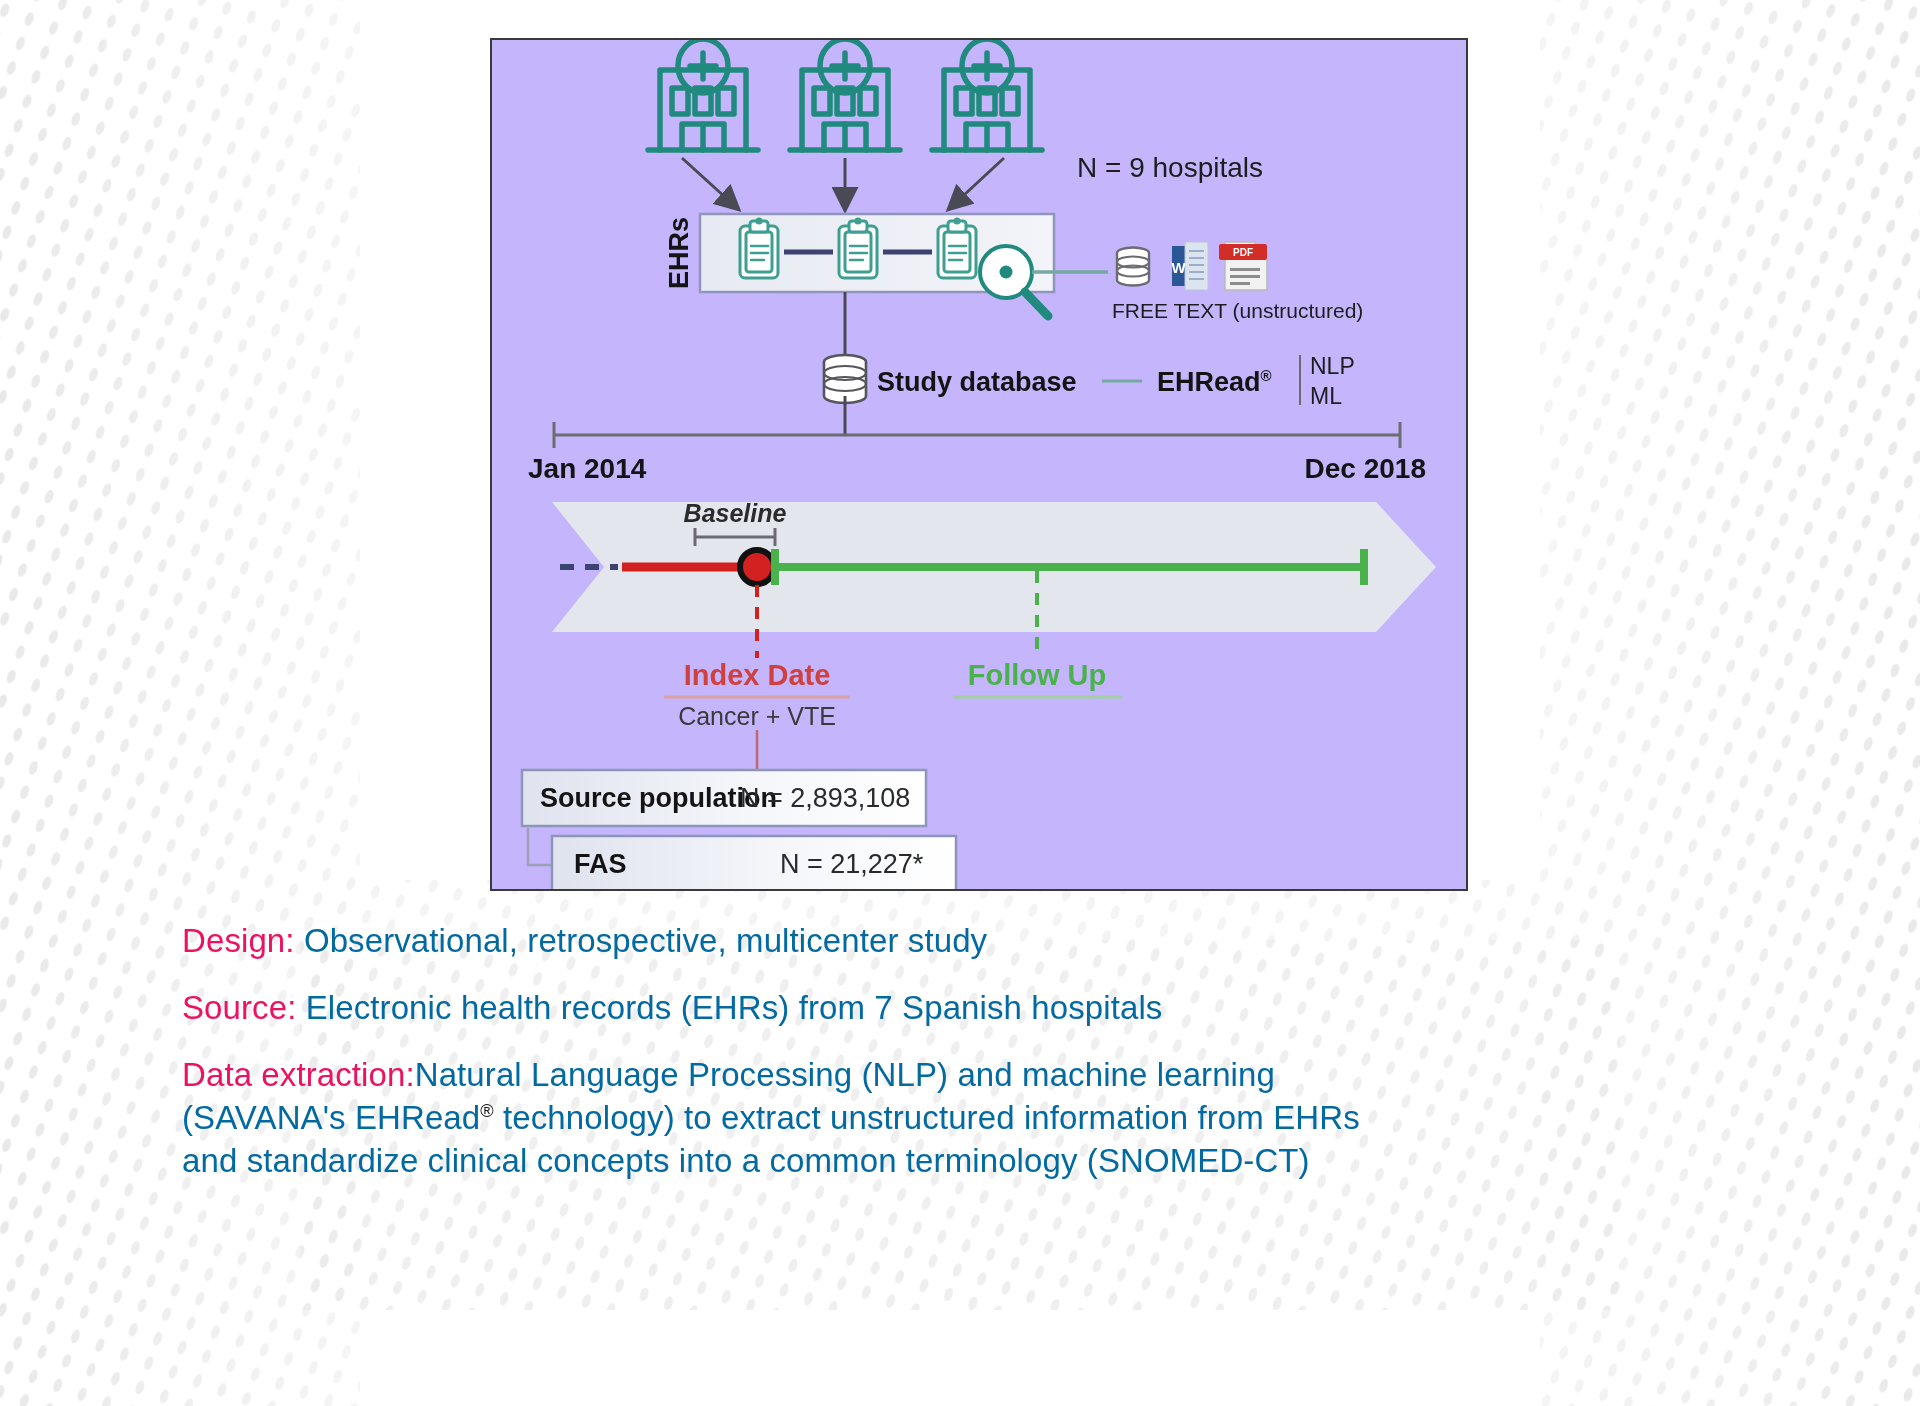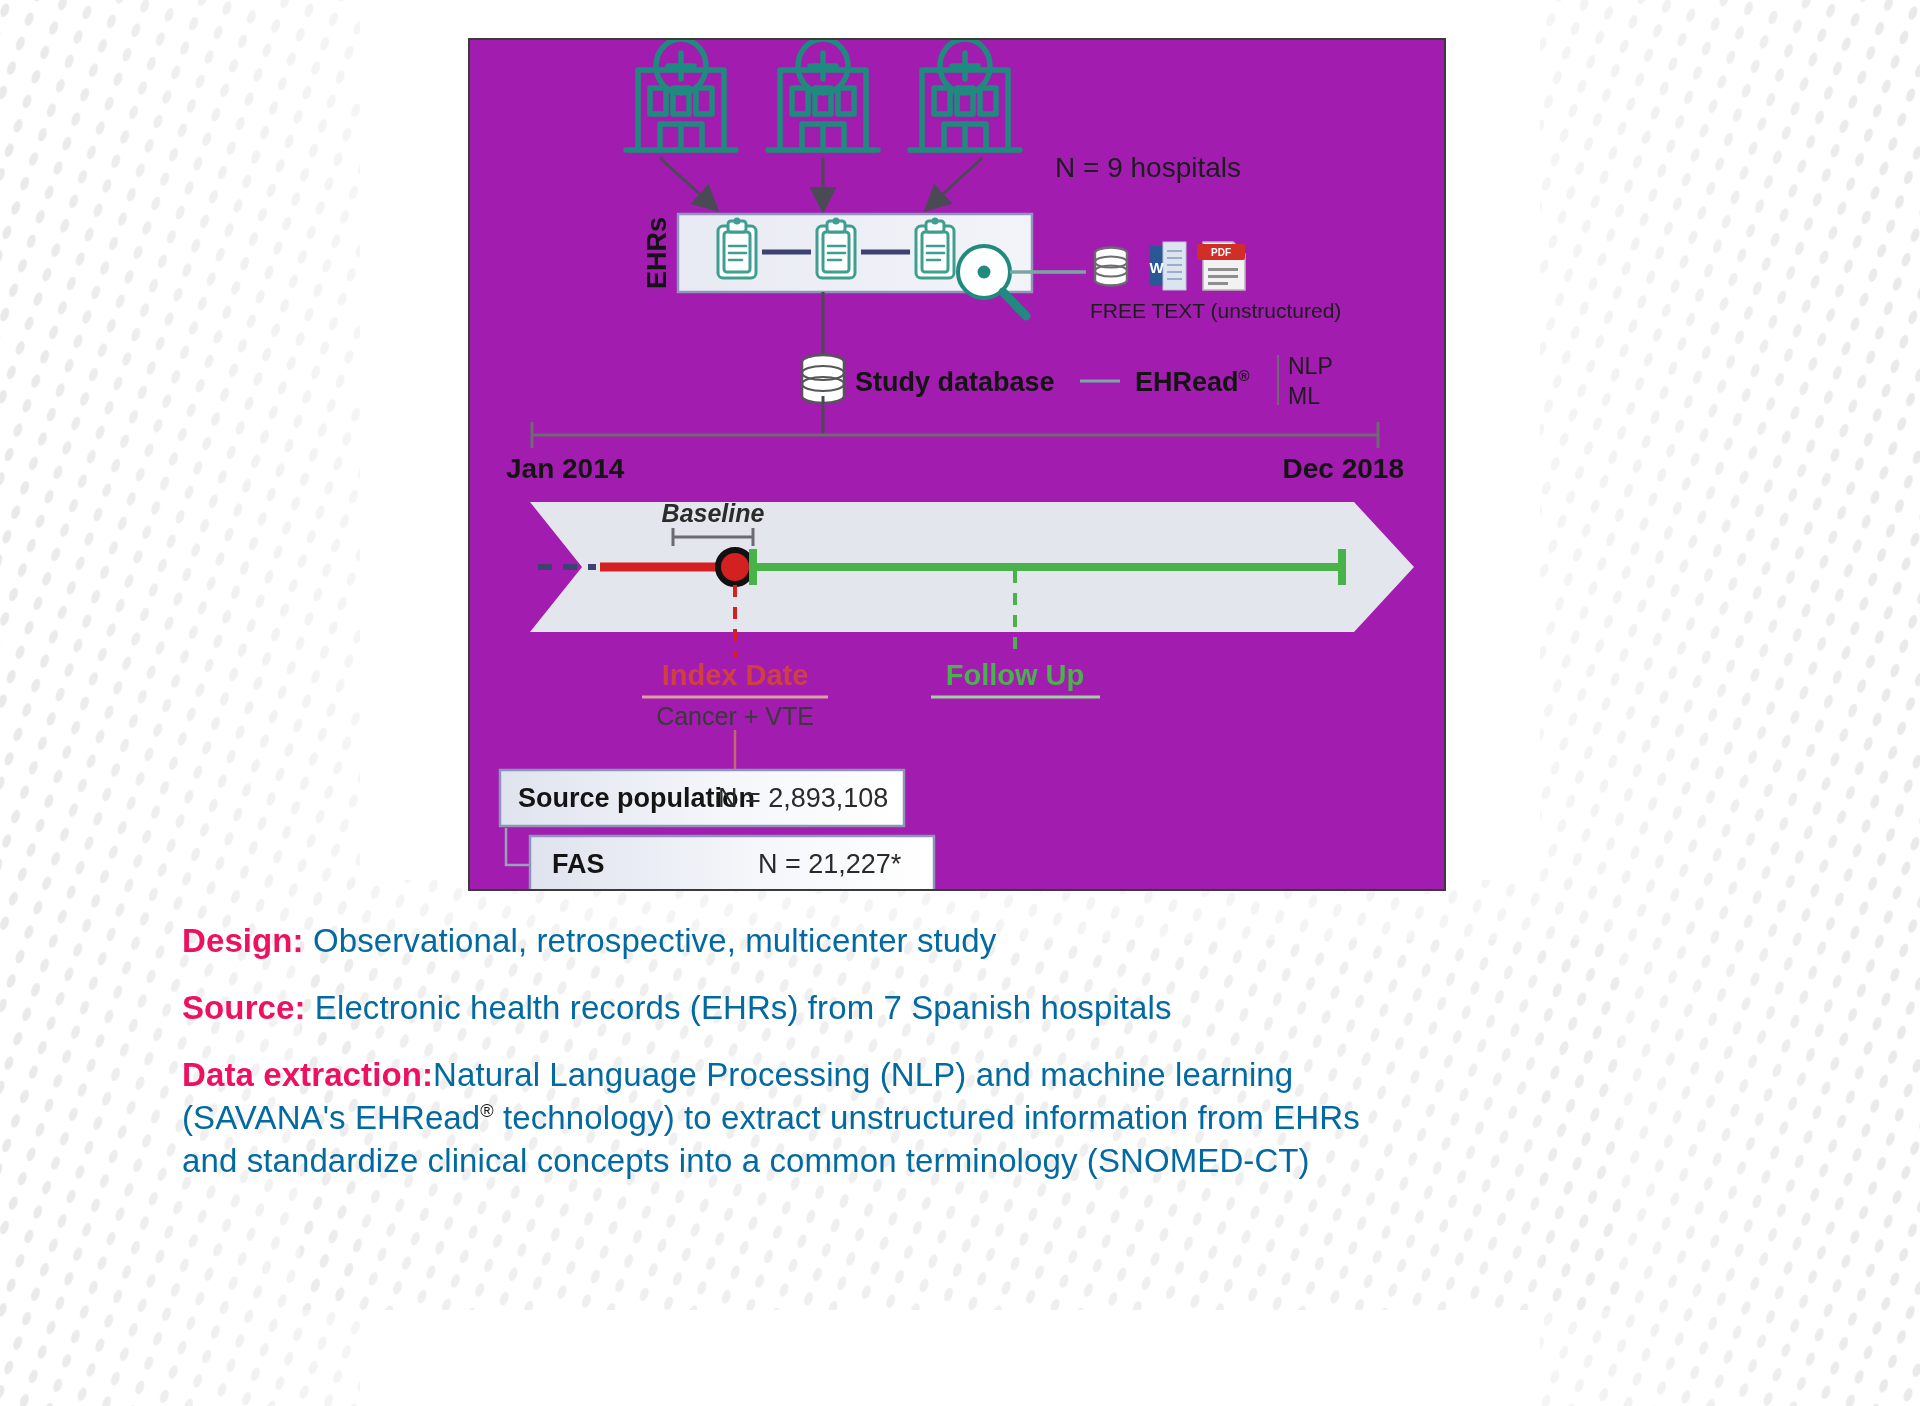--- a/index.html
+++ b/index.html
@@ -11,44 +11,44 @@
     position:relative;
     overflow:hidden;
   }
   
   #halftone{
     position:absolute; inset:0; z-index:0; pointer-events:none;
   }
   
   #figure-panel{
     position:absolute;
-    left:468px; top:38px;
+    left:490px; top:38px;
     width:978px; height:853px;
-    background:#a21caf;
+    background:#c4b5fd;
     border:2px solid #3a3a3a;
     z-index:2;
   }
   .fig-svg{ position:absolute; left:0; top:0; }
 
   
   #summary-list{
     position:absolute;
     left:182px; top:920px;
     width:1660px;
     z-index:3;
   }
   .summary-row{
     font-size:33px;
     line-height:1.30;
     color:#141414;
     margin-bottom:24px;
     letter-spacing:0.1px;
   }
   .summary-row:last-child{ margin-bottom:6px; }
-  .lbl{ color:#ec1161; font-weight:700;text-align:right; }
+  .lbl{ color:#ec1161; font-weight:400;text-align:right; }
   .val{ color:#0369a1; }
   sup.reg{ font-size:0.55em; vertical-align:super; }
 
   
   text{ font-family:"Liberation Sans", sans-serif; }
 </style>
 </head>
 <body>
 
 <svg id="halftone" width="1920" height="1406">

